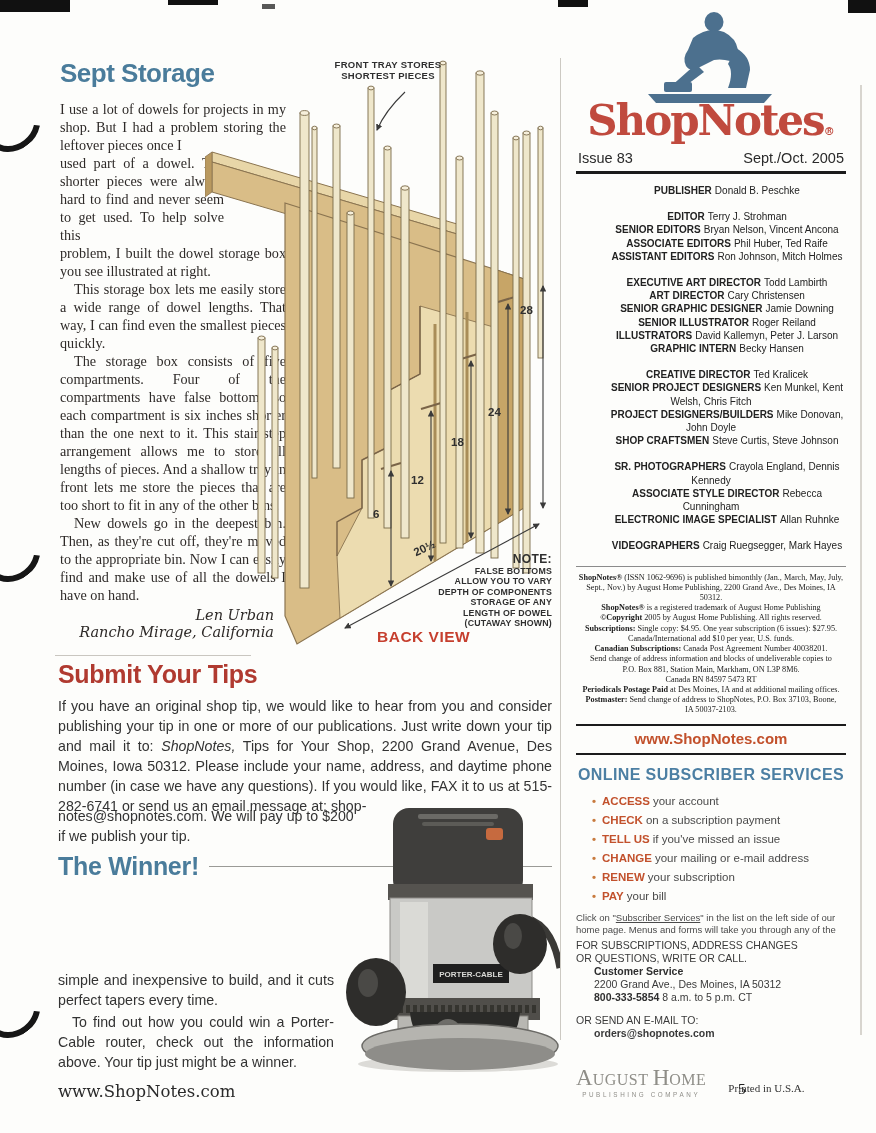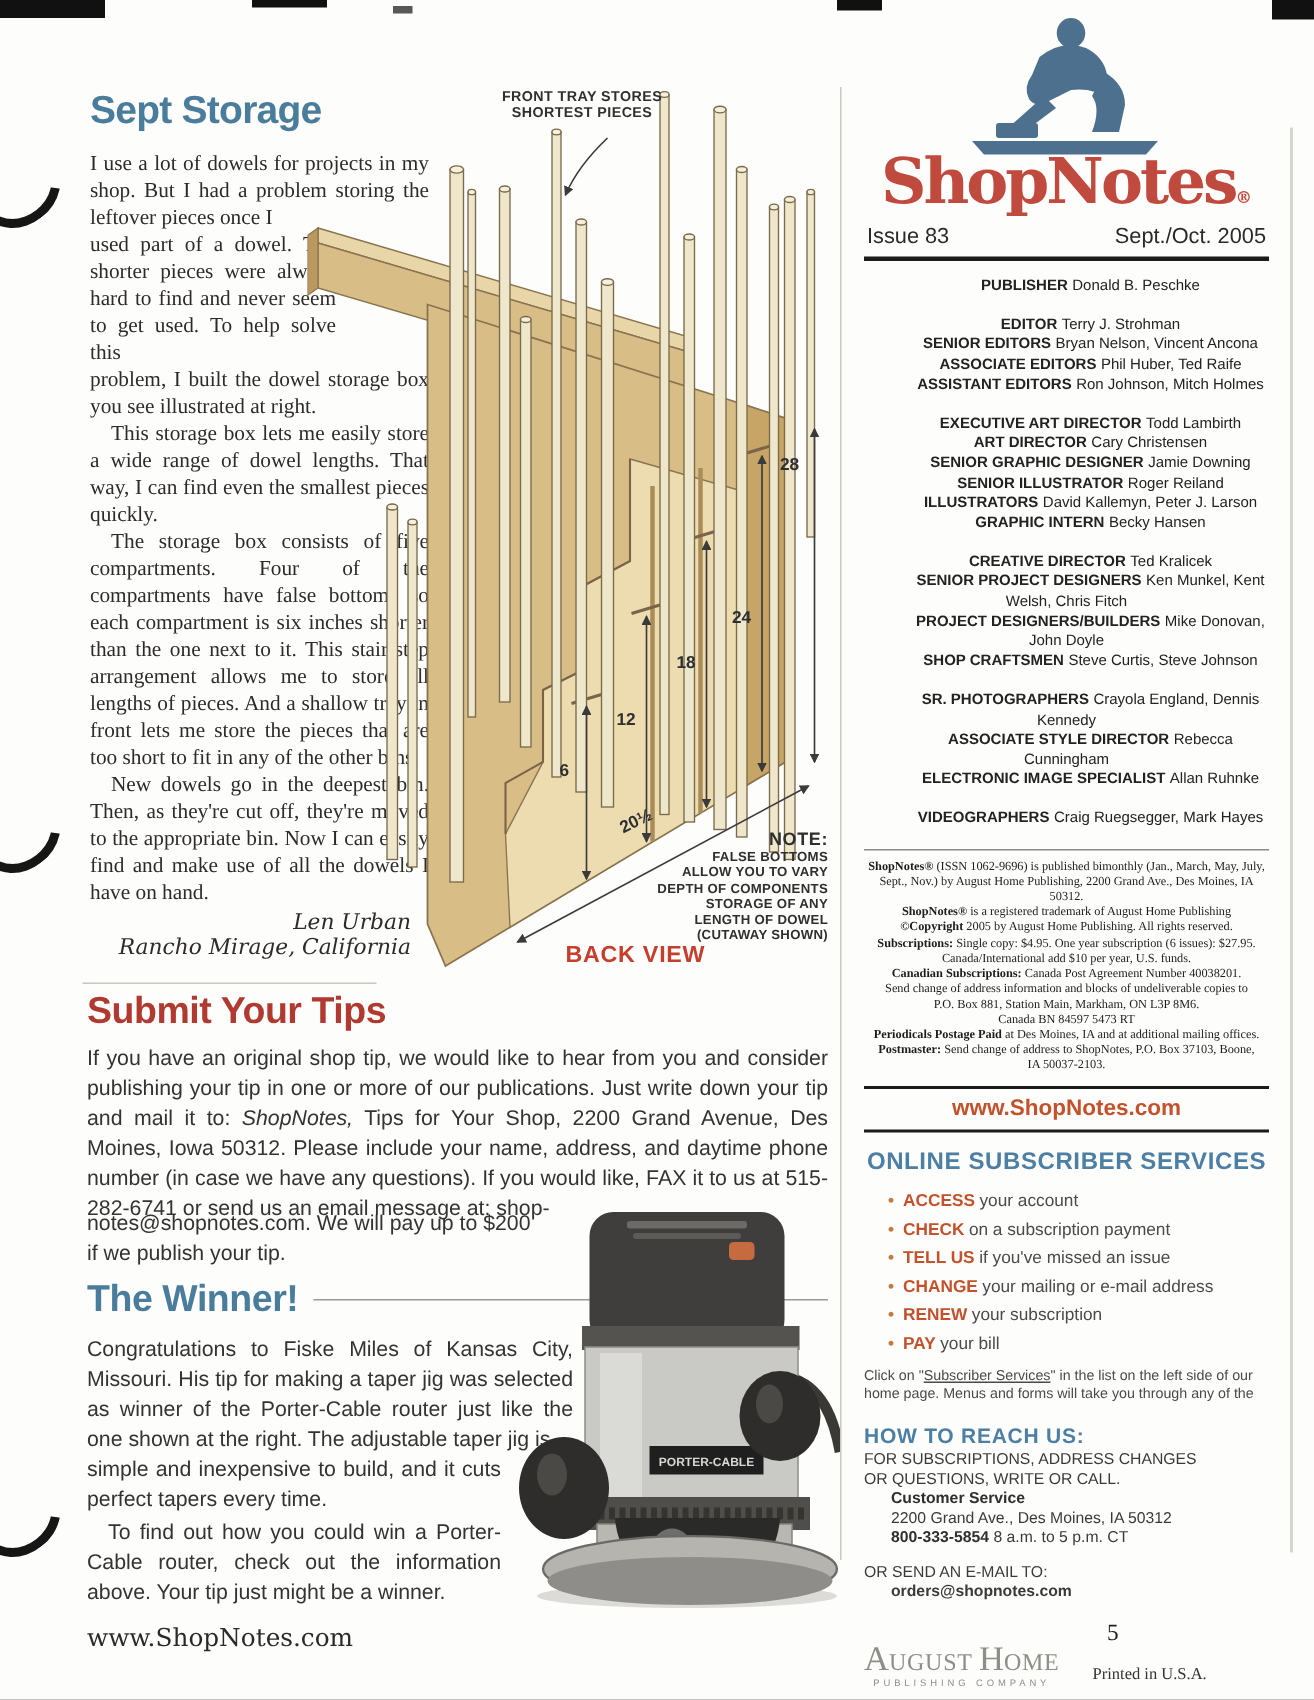--- a/index.html
+++ b/index.html
@@ -209,21 +209,20 @@
   <div class="sans-body" style="left:58px;top:696px;width:494px;">
     <span>If you have an original shop tip, we would like to hear from you and consider publishing your tip in one or more of our publications. Just write down your tip and mail it to: </span><i>ShopNotes,</i><span> Tips for Your Shop, 2200 Grand Avenue, Des Moines, Iowa 50312. Please include your name, address, and daytime phone number (in case we have any questions). If you would like, FAX it to us at 515-282-6741 or send us an email message at: shop-</span>
   </div>
   <div class="sans-body line-left" style="left:58px;top:806px;width:340px;text-align:left;">notes@shopnotes.com. We will pay up to $200</div>
   <div class="sans-body line-left" style="left:58px;top:826px;width:240px;text-align:left;">if we publish your tip.</div>
 
   <div class="winner-head" style="left:58px;top:852px;">
     <span class="txt">The Winner!</span>
     <span class="rule"></span>
   </div>
-  <div class="sans-body" style="left:58px;top:890px;width:324px;">Congratulations to Fiske Miles of Kansas City, Missouri. His tip for making a taper jig was selected as winner of the Porter-Cable router just like the one shown at the right. The adjustable taper jig is</div>
   <div class="sans-body" style="left:58px;top:970px;width:276px;">simple and inexpensive to build, and it cuts perfect tapers every time.</div>
   <div class="sans-body indent" style="left:58px;top:1012px;width:276px;">To find out how you could win a Porter-Cable router, check out the information above. Your tip just might be a winner.</div>
 
   <svg style="position:absolute;left:340px;top:806px;" width="220" height="268" viewBox="0 0 220 268">
     <ellipse cx="118" cy="258" rx="100" ry="8" fill="#dcdbd7"></ellipse>
     <path d="M186 112 C 208 118 216 140 220 162" stroke="#3a3936" stroke-width="7" fill="none"></path>
     <rect x="53" y="2" width="130" height="88" rx="16" fill="#3f3e3c"></rect>
     <rect x="78" y="8" width="80" height="5" rx="2" fill="#6b6a66"></rect>
     <rect x="82" y="16" width="72" height="4" rx="2" fill="#5c5b57"></rect>
     <rect x="146" y="22" width="17" height="12" rx="3" fill="#c66a3f"></rect>
@@ -326,21 +325,20 @@
     <div class="oss-list">
       <div class="oss-item"><b>ACCESS</b><span>your account</span></div>
       <div class="oss-item"><b>CHECK</b><span>on a subscription payment</span></div>
       <div class="oss-item"><b>TELL US</b><span>if you've missed an issue</span></div>
       <div class="oss-item"><b>CHANGE</b><span>your mailing or e-mail address</span></div>
       <div class="oss-item"><b>RENEW</b><span>your subscription</span></div>
       <div class="oss-item"><b>PAY</b><span>your bill</span></div>
     </div>
     <div class="oss-note"><span>Click on "</span><span class="lnk">Subscriber Services</span><span>" in the list on the left side of our home page. Menus and forms will take you through any of the</span></div>
 
-    <div class="reach-title">HOW TO REACH US:</div>
     <div class="reach">
       <div>FOR SUBSCRIPTIONS, ADDRESS CHANGES</div>
       <div>OR QUESTIONS, WRITE OR CALL.</div>
       <div class="ind"><b>Customer Service</b></div>
       <div class="ind">2200 Grand Ave., Des Moines, IA 50312</div>
       <div class="ind"><b>800-333-5854</b><span> 8 a.m. to 5 p.m. CT</span></div>
     </div>
     <div class="email-blk">
       <div>OR SEND AN E-MAIL TO:</div>
       <div class="ind" style="margin-left:18px;"><b>orders@shopnotes.com</b></div>

